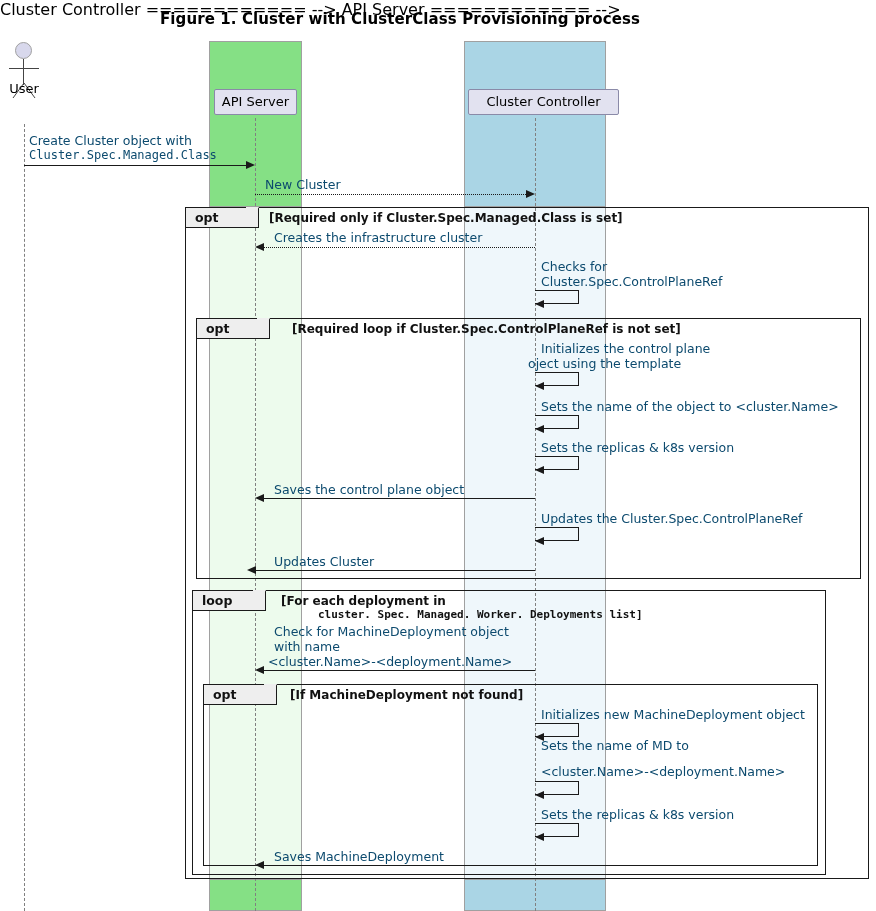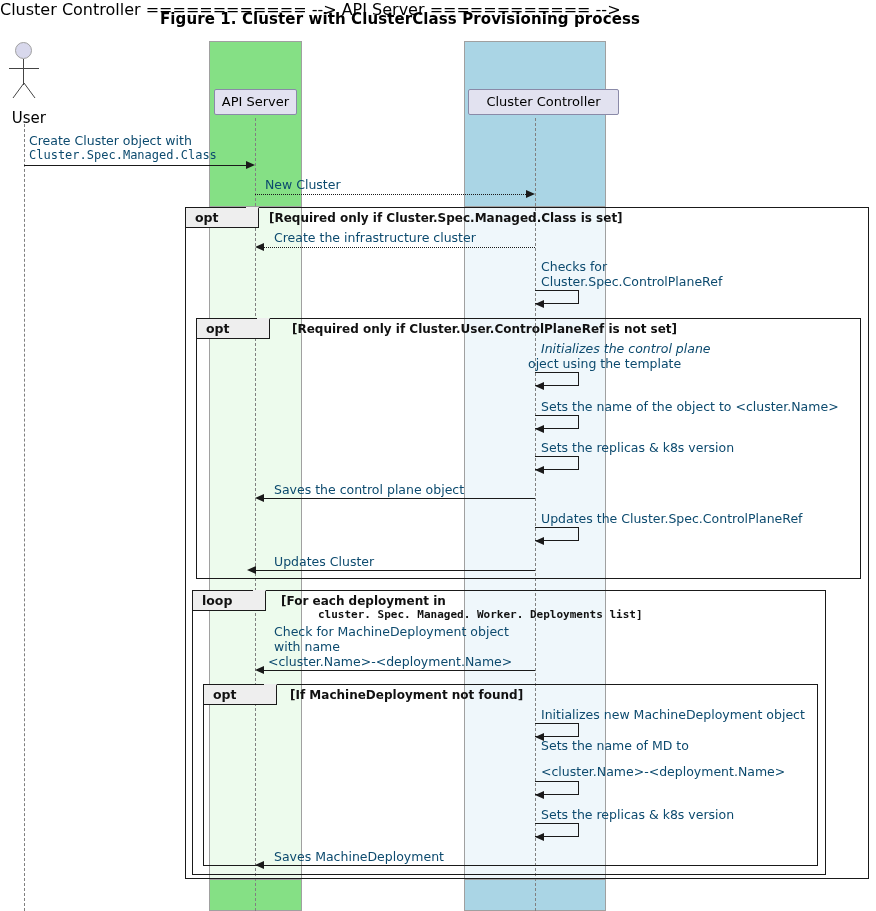--- a/index.html
+++ b/index.html
@@ -26,21 +26,21 @@
   .ll-user{left:24px;top:124px;height:787px;}
   .ll-api{left:255px;top:118px;height:793px;}
   .ll-cc{left:535px;top:118px;height:793px;}
 
   
   .actor-head{left:15px;top:42px;width:17px;height:17px;border:1px solid #A0A0A0;
               border-radius:50%;background:#D8D8EC;box-sizing:border-box;}
   .actor-body{left:23px;top:59px;width:0;height:26px;border-left:1px solid #444;}
   .actor-arms{left:9px;top:68px;width:30px;height:0;border-top:1px solid #444;}
   .actor-legs{left:11px;top:83px;width:26px;height:16px;}
-  .actor-label{left:2px;top:109px;width:44px;text-align:right;font-size:15px;}
+  .actor-label{left:2px;top:81px;width:44px;text-align:center;font-size:13px;}
 
   
   .pbox{position:absolute;box-sizing:border-box;background:#E2E2F0;border:1px solid #8A8AA8;
         border-radius:2px;font-size:13px;text-align:center;line-height:24px;height:26px;}
   .pbox-api{left:214px;top:89px;width:83px;}
   .pbox-cc{left:468px;top:89px;width:151px;}
 
   
   .frag{position:absolute;box-sizing:border-box;border:1px solid #1a1a1a;background:transparent;}
   .frag-label{position:absolute;box-sizing:border-box;background:#EEEEEE;border:1px solid #1a1a1a;
@@ -111,37 +111,37 @@
   <div class="msg-text" style="left:265px;top:177px;">New Cluster</div>
   <div class="msg-line dotted" style="left:255px;top:194px;width:271px;"></div>
   <div class="arrow-r" style="left:526px;top:190px;"></div>
 
   
   <div class="frag" style="left:185px;top:207px;width:684px;height:672px;"></div>
   <div class="frag-label" style="left:186px;top:208px;width:73px;">opt</div>
   <div class="frag-cond" style="left:269px;top:211px;">[Required only if Cluster.Spec.Managed.Class is set]</div>
 
    API Server ============ --&gt;
-  <div class="msg-text" style="left:274px;top:230px;">Create the infrastructure cluster</div>
+  <div class="msg-text" style="left:274px;top:230px;">Creates the infrastructure cluster</div>
   <div class="msg-line dotted" style="left:264px;top:247px;width:271px;"></div>
   <div class="arrow-l" style="left:255px;top:243px;"></div>
 
   
   <div class="msg-text" style="left:541px;top:259px;">Checks for</div>
   <div class="msg-text" style="left:541px;top:274px;">Cluster.Spec.ControlPlaneRef</div>
   <div class="selfloop" style="left:535px;top:290px;"></div>
   <div class="arrow-l" style="left:535px;top:300px;"></div>
 
   
   <div class="frag" style="left:196px;top:318px;width:665px;height:261px;"></div>
   <div class="frag-label" style="left:197px;top:319px;width:73px;">opt</div>
-  <div class="frag-cond" style="left:292px;top:322px;">[Required only if Cluster.User.ControlPlaneRef is not set]</div>
-
-  
-  <div class="msg-text" style="left:541px;top:341px;font-style:italic;">Initializes the control plane</div>
+  <div class="frag-cond" style="left:292px;top:322px;">[Required loop if Cluster.Spec.ControlPlaneRef is not set]</div>
+
+  
+  <div class="msg-text" style="left:541px;top:341px;">Initializes the control plane</div>
   <div class="msg-text" style="left:528px;top:356px;">oject using the template</div>
   <div class="selfloop" style="left:535px;top:372px;"></div>
   <div class="arrow-l" style="left:535px;top:382px;"></div>
 
   
   <div class="msg-text" style="left:541px;top:399px;">Sets the name of the object to &lt;cluster.Name&gt;</div>
   <div class="selfloop" style="left:535px;top:415px;"></div>
   <div class="arrow-l" style="left:535px;top:425px;"></div>
 
   

